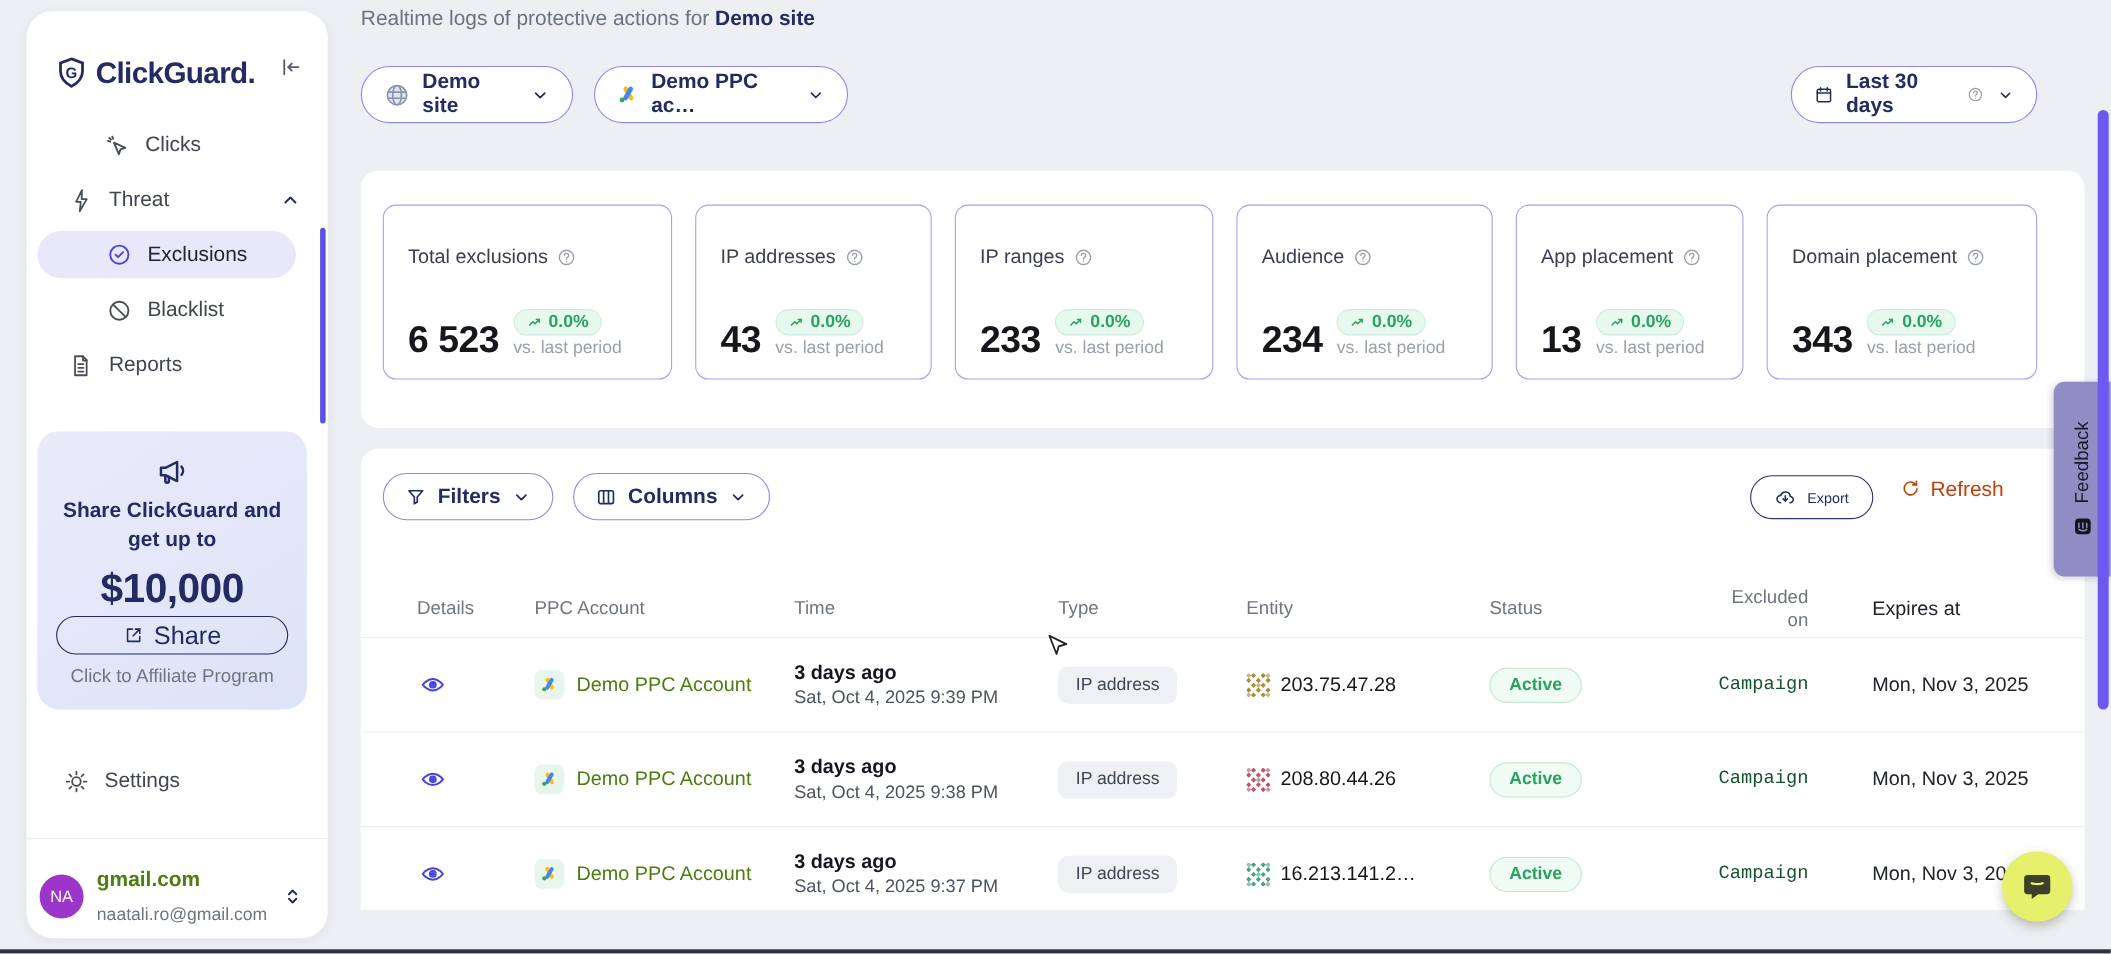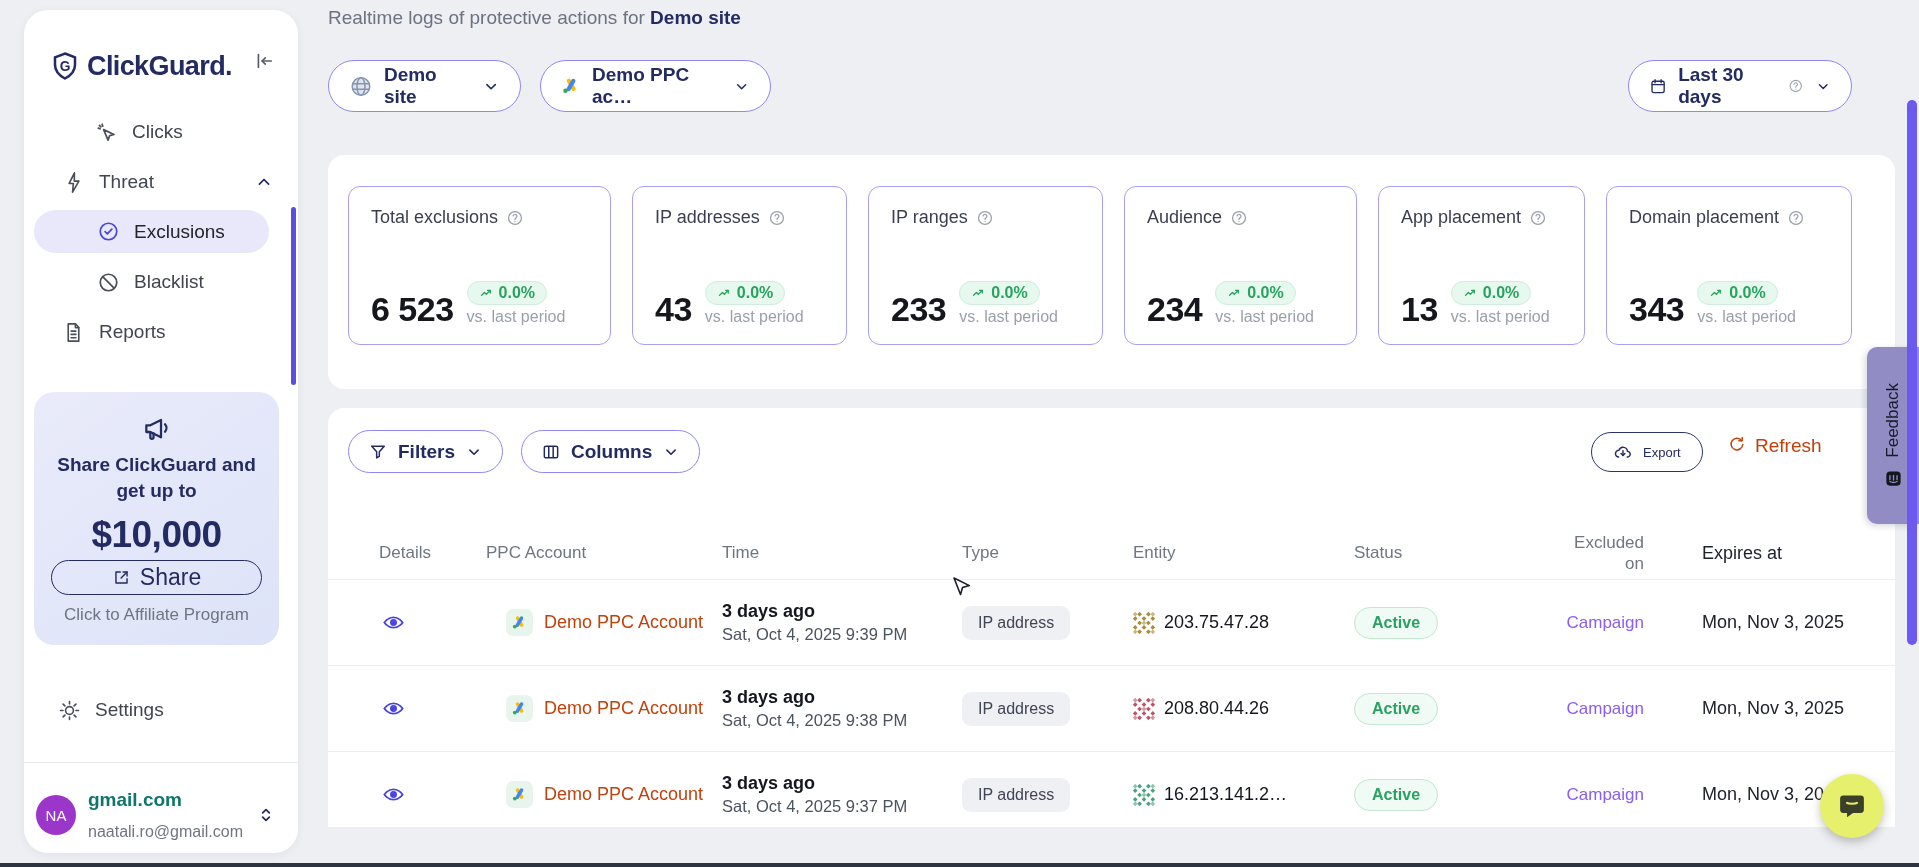--- a/index.html
+++ b/index.html
@@ -44,42 +44,42 @@
     font-size:23px; color:#232b62; cursor:pointer; font-family:inherit; }
   .promo-affiliate { position:absolute; left:0; top:213px; width:100%;
     font-size:17px; color:#6f7580; cursor:pointer; }
 
   .nav-settings { left:34px; top:678px; }
   .side-divider { position:absolute; left:0; top:752px; width:274px; height:1px; background:#e7e9ee; }
   .user-row { position:absolute; left:12px; top:776px; width:250px; height:58px; display:flex; align-items:center; cursor:pointer; }
   .avatar { width:40px; height:40px; border-radius:50%; background:#9c35c9; color:#fff;
     display:flex; align-items:center; justify-content:center; font-size:15px; flex:0 0 40px; }
   .user-meta { margin-left:12px; }
-  .user-name { font-size:19px; font-weight:bold; color:#0f766e; }
+  .user-name { font-size:19px; font-weight:bold; color:#4d7c0f; }
   .user-email { font-size:16px; color:#6f7580; margin-top:12px; }
   .user-chev { margin-left:auto; margin-right:10px; color:#232b62; }
 
   
   .subtitle { position:absolute; left:328px; top:7px; font-size:19px; color:#6b7280; }
   .subtitle b { color:#232b62; font-weight:bold; }
   .pill-select { position:absolute; top:60px; height:52px; background:#fff;
     border:1.5px solid #9087f3; border-radius:27px; display:flex; align-items:center;
     padding:0 20px; gap:11px; font-size:19px; font-weight:bold; color:#232b62; cursor:pointer; }
   .site-select { left:328px; width:193px; }
   .account-select { left:540px; width:231px; }
   .date-select { left:1628px; width:224px; }
   .pill-select .chev { color:#232b62; }
   .help-ic { color:#9aa0aa; }
 
   
   .stats-panel { position:absolute; left:328px; top:155px; width:1567px; height:234px;
     background:#fff; border-radius:16px; }
   .stats-row { position:absolute; left:20px; top:31px; display:flex; gap:21px; }
   .stat-card { height:159px; border:1.5px solid #a89ff6; border-radius:12px;
-    background:#fff; padding:20px 22px 18px 22px; display:flex; flex-direction:column; }
+    background:#fff; padding:36px 22px 18px 22px; display:flex; flex-direction:column; }
   .sc0{width:263px}.sc1{width:215px}.sc2{width:235px}.sc3{width:233px}.sc4{width:207px}.sc5{width:246px}
   .stat-title-row { display:flex; align-items:center; gap:8px; font-size:18px; color:#3b3e52; }
   .stat-bottom { margin-top:auto; display:flex; align-items:flex-end; gap:13px; }
   .stat-value { font-size:34px; font-weight:bold; color:#16171d; letter-spacing:-0.5px; line-height:34px; }
   .trend-col { display:flex; flex-direction:column; }
   .trend-pill { display:inline-flex; align-items:center; gap:5px; background:#e7f8ee;
     border:1px solid #cdeedd; border-radius:999px; padding:2px 11px;
     font-size:16px; font-weight:600; color:#27a35f; width:max-content; }
   .trend-caption { font-size:16px; color:#9aa0aa; margin-top:3px; }
 
@@ -97,24 +97,24 @@
     padding:0 21px; font-size:13px; color:#232b62; cursor:pointer; font-family:inherit; }
   .refresh-btn { position:absolute; left:1379px; top:5px; height:34px; display:flex; align-items:flex-start;
     gap:9px; font-size:19px; color:#c2410c; background:none; border:none; cursor:pointer; font-family:inherit; }
 
   .tbl { position:absolute; left:0; top:119px; width:100%; }
   .trow { display:grid; grid-template-columns:107px 236px 240px 171px 221px 160px 130px auto;
     padding-left:51px; padding-right:4px; align-items:center; }
   .thead { height:52px; font-size:17px; color:#6f7680; }
   .thead .th-excluded span { display:inline-block; width:80px; text-align:right; line-height:21px; }
   .th-excluded { text-align:right; }
-  .td-excluded { text-align:right; font-size:17px; color:#8b5cf6; }
+  .td-excluded { text-align:right; font-size:17px; color:#14532d;font-family:Liberation Mono, monospace; }
   .tdata { height:86px; border-top:1px solid #eceef1; }
   .td-details { justify-self:start; margin-left:3px; color:#4743e0; cursor:pointer; }
-  .td-account { display:flex; align-items:center; gap:11px; font-size:18px; color:#c2410c;margin-left:20px; }
+  .td-account { display:flex; align-items:center; gap:11px; font-size:18px; color:#4d7c0f; }
   .gads-chip { width:27px; height:27px; border-radius:7px; background:#e7f5ec;
     display:flex; align-items:center; justify-content:center; flex:0 0 27px; }
   .td-time .t1 { font-size:18px; font-weight:600; color:#15171e; }
   .td-time .t2 { font-size:16.5px; color:#4b5260; margin-top:3px; }
   .type-pill { display:inline-block; background:#eef0f3; border-radius:9px; padding:8px 16px;
     font-size:16px; color:#3f4553; }
   .td-entity { display:flex; align-items:center; gap:9px; font-size:18px; color:#15171e; }
   .status-pill { display:inline-block; border:1px solid #c3e7d0; background:#f1fbf5;
     border-radius:999px; padding:6px 17px; font-size:16px; font-weight:600; color:#27a35f; }
   .td-expires { font-size:18px; color:#20232b; padding-left:58px; white-space:nowrap; }

